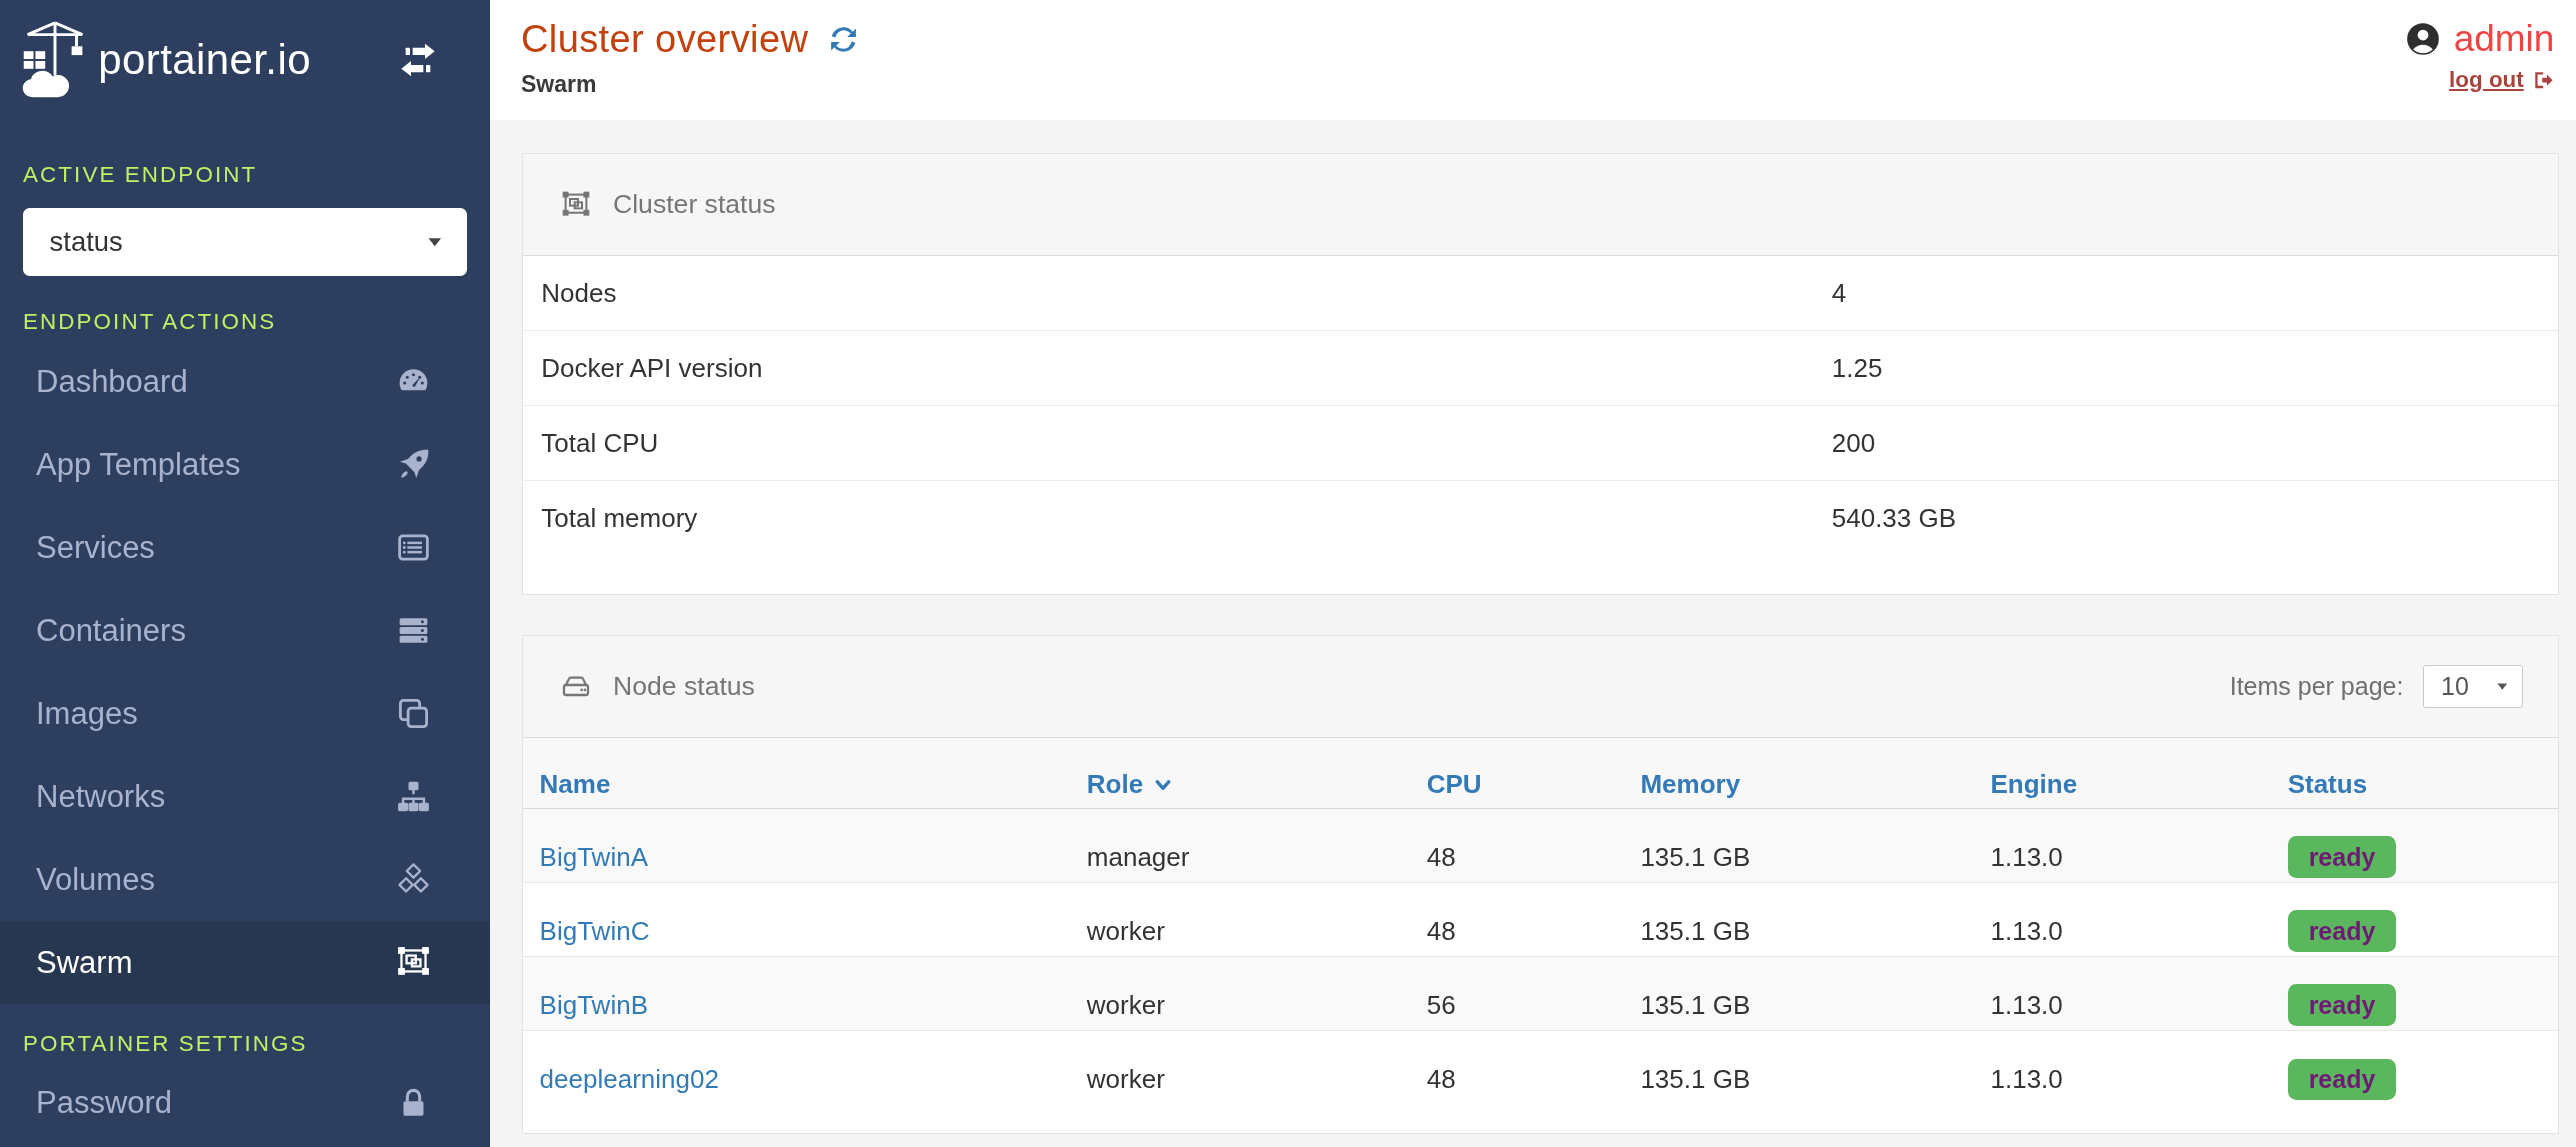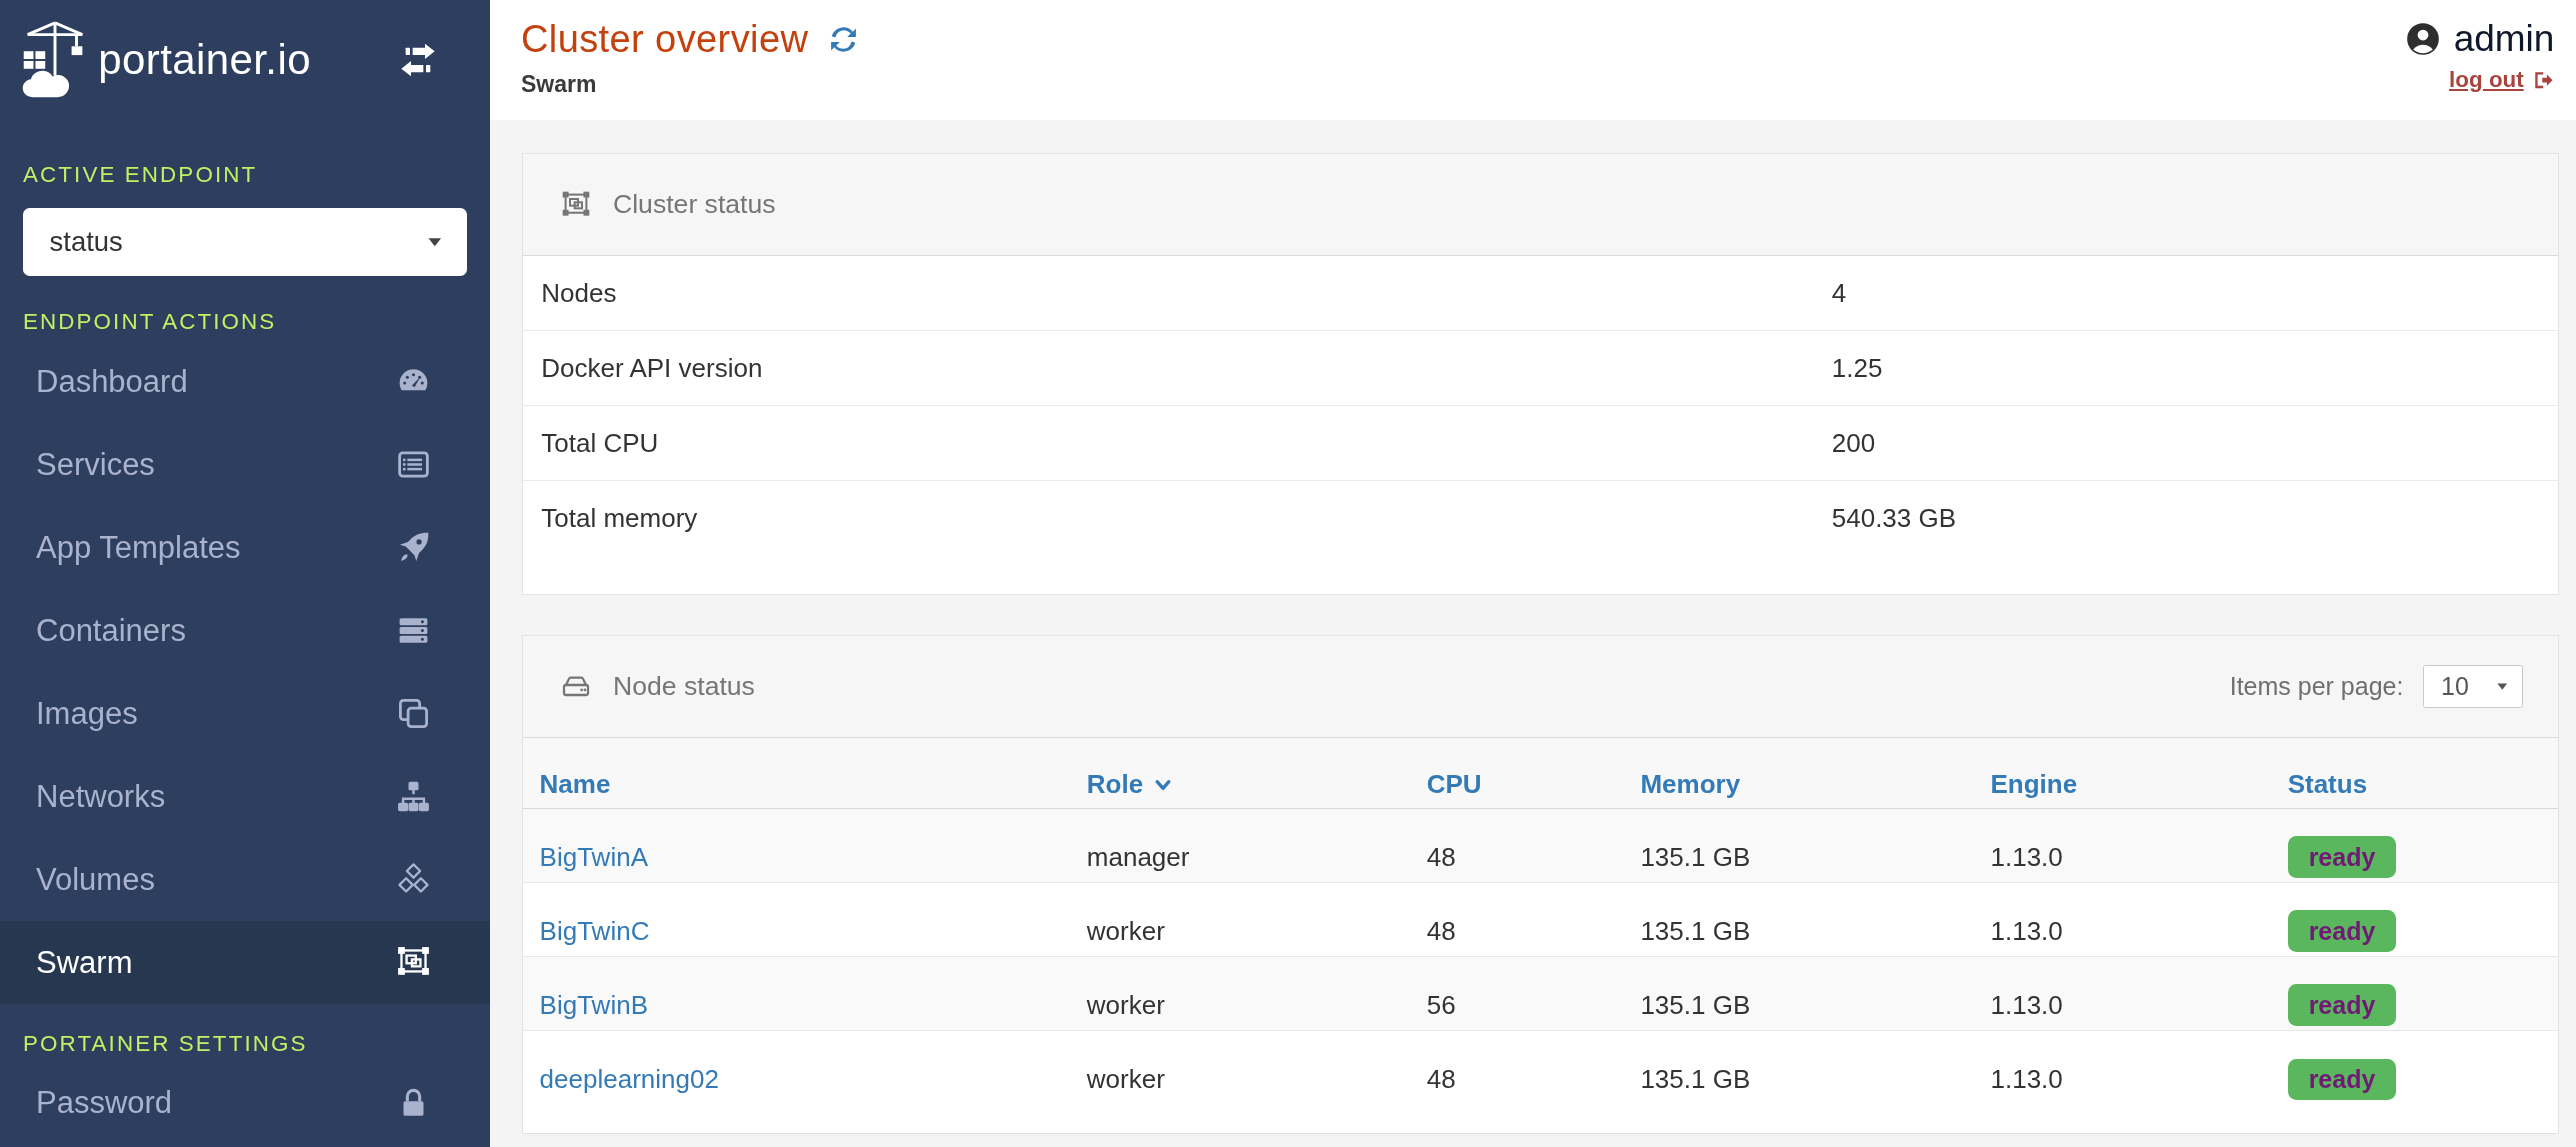--- a/index.html
+++ b/index.html
@@ -47,21 +47,21 @@
   main { flex: 1; display: flex; flex-direction: column; height: 100%; }
   .topbar { height: 120px; background: #fff; display: flex; justify-content: space-between; padding: 18.3px 21.6px 0 31px; }
   .title-line { display: flex; align-items: center; gap: 18.3px; }
   .page-title { font-size: 38px; font-weight: 500; color: #c2410c; letter-spacing: 0.4px; }
   .refresh { cursor: pointer; }
   .refresh svg { width: 33px; height: 33px; color: var(--accent-blue, #337ab7); display: block; }
   .subtitle { margin-top: 10px; font-size: 23px; font-weight: 600; color: #3a3a3a; }
   .user-block { text-align: right; }
   .user-line { display: flex; align-items: center; gap: 11.6px; justify-content: flex-end; }
   .user-line svg { width: 38px; height: 38px; color: #2e2e2e; display: block; }
-  .user-name { font-size: 37px; font-weight: 500; color: #0f172a; }
+  .user-name { font-size: 37px; font-weight: 500; color: #ef4444; }
   .logout-line { margin-top: 6.6px; display: flex; align-items: center; gap: 8.3px; justify-content: flex-end; color: var(--logout-red, #a8433d); font-size: 22.4px; cursor: pointer; }
   .logout-line .lbl { text-decoration: underline; font-weight: 600; }
   .logout-line svg { width: 22.4px; height: 22.4px; display: block; }
 
   .content { flex: 1; padding: 33px 16.6px 0 32px; }
 
   .widget { background: #fff; border: 0.8px solid #e3e3e3; }
   .widget.cluster { margin-bottom: 40px; }
   .w-header {
     height: 102px; background: #f6f6f6; border-bottom: 0.8px solid #dcdcdc;
@@ -166,44 +166,44 @@
               <circle cx="8" cy="9.2" r="1"></circle>
               <circle cx="12" cy="7.6" r="1"></circle>
               <circle cx="16" cy="9.2" r="1"></circle>
               <circle cx="17.7" cy="13" r="1"></circle>
             </g>
             <path d="M11 14.6l5.6-5.8-3.9 7z" fill="var(--sidebar-bg, #2e3e5e)"></path>
           </svg>
         </span>
       </div>
       <div class="menu-item">
+        <span class="mi-label">App Templates</span>
+        <span class="mi-icon">
+          <svg viewBox="0 0 24 24" fill="currentColor">
+            <path d="M21.6 2.4c-4.6-.3-8.4 1.2-11 3.8L8.4 8.4l-5.2 1.8 3.8 1.2 5.6 5.6 1.2 3.8 1.8-5.2 2.2-2.2c2.6-2.6 4.1-6.4 3.8-11z"></path>
+            <circle cx="15.6" cy="8.4" r="1.7" fill="var(--sidebar-bg, #2e3e5e)"></circle>
+            <path d="M7.6 16.4c-1.6.1-3.1 1.7-3.6 4.2 2.5-.5 4.1-2 4.2-3.6z"></path>
+          </svg>
+        </span>
+      </div>
+      <div class="menu-item">
         <span class="mi-label">Services</span>
         <span class="mi-icon">
           <svg viewBox="0 0 24 24" fill="none" stroke="currentColor" stroke-width="1.8">
             <rect x="3" y="4.5" width="18" height="15" rx="2"></rect>
             <g stroke-width="1.6">
               <line x1="8" y1="9" x2="17.5" y2="9"></line>
               <line x1="8" y1="12" x2="17.5" y2="12"></line>
               <line x1="8" y1="15" x2="17.5" y2="15"></line>
             </g>
             <g stroke="none" fill="currentColor">
               <circle cx="6" cy="9" r=".9"></circle>
               <circle cx="6" cy="12" r=".9"></circle>
               <circle cx="6" cy="15" r=".9"></circle>
             </g>
-          </svg>
-        </span>
-      </div>
-      <div class="menu-item">
-        <span class="mi-label">App Templates</span>
-        <span class="mi-icon">
-          <svg viewBox="0 0 24 24" fill="currentColor">
-            <path d="M21.6 2.4c-4.6-.3-8.4 1.2-11 3.8L8.4 8.4l-5.2 1.8 3.8 1.2 5.6 5.6 1.2 3.8 1.8-5.2 2.2-2.2c2.6-2.6 4.1-6.4 3.8-11z"></path>
-            <circle cx="15.6" cy="8.4" r="1.7" fill="var(--sidebar-bg, #2e3e5e)"></circle>
-            <path d="M7.6 16.4c-1.6.1-3.1 1.7-3.6 4.2 2.5-.5 4.1-2 4.2-3.6z"></path>
           </svg>
         </span>
       </div>
       <div class="menu-item">
         <span class="mi-label">Containers</span>
         <span class="mi-icon">
           <svg viewBox="0 0 24 24" fill="currentColor">
             <rect x="3" y="4" width="18" height="4.6" rx="1"></rect>
             <rect x="3" y="9.7" width="18" height="4.6" rx="1"></rect>
             <rect x="3" y="15.4" width="18" height="4.6" rx="1"></rect>

